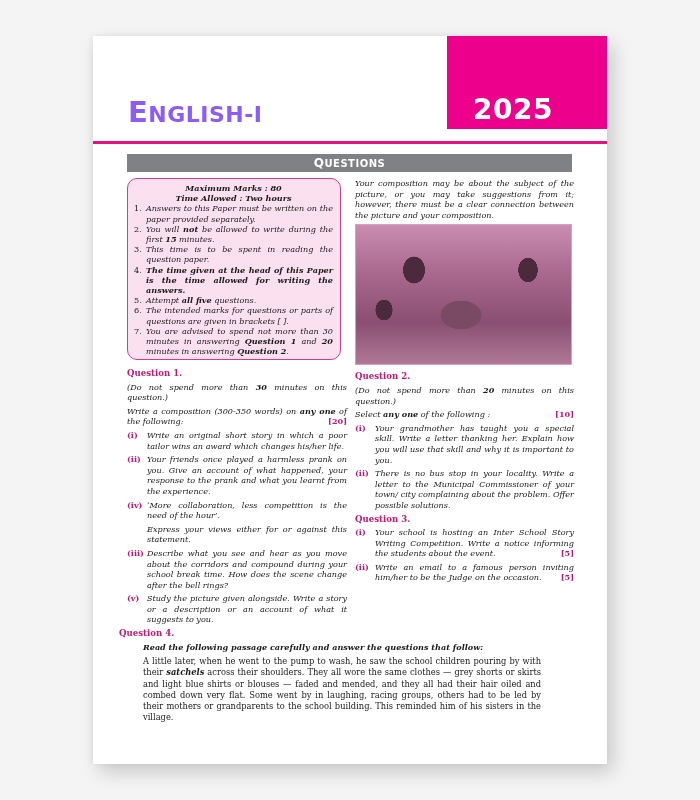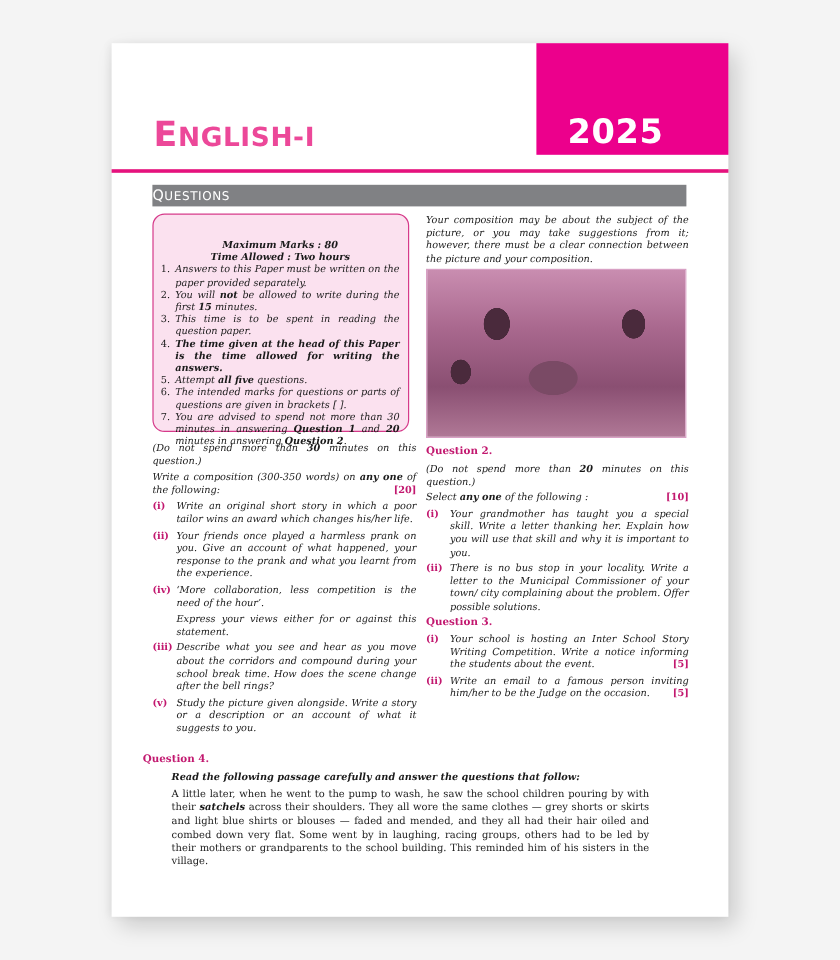--- a/index.html
+++ b/index.html
@@ -11,49 +11,49 @@
     color:#1a1a1a;
   }
   .page {
     position:absolute; left:93px; top:36px; width:514px; height:728px;
     background:#fff;
     box-shadow: 6px 8px 18px rgba(0,0,0,0.18), -2px 0 6px rgba(0,0,0,0.05);
   }
   .title {
     position:absolute; left:35px; top:59px;
     font-family:"DejaVu Sans", sans-serif; font-weight:bold;
-    font-size:29px; letter-spacing:0.5px; color:#ec4899;
+    font-size:29px; letter-spacing:0.5px; color:#8b5cf6;
   }
   .title .big { font-size:29px; }
   .title .small { font-size:22px; }
   .yearbox {
     position:absolute; left:354px; top:0; width:160px; height:93px;
     background:#ec008c;
   }
   .year {
     position:absolute; left:26px; top:57px;
     font-family:"DejaVu Sans", sans-serif; font-weight:bold;
     font-size:28px; color:#fff; letter-spacing:0.5px;
   }
   .rule {
     position:absolute; left:0; top:105px; width:514px; height:3px;
     background:#e5127d;
   }
   .qbar {
     position:absolute; left:34px; top:118px; width:445px; height:18px;
     background:#808184;
-    color:#fff; text-align:left;
-    font-family:"DejaVu Sans", sans-serif; font-weight:normal;
+    color:#fff; text-align:center;
+    font-family:"DejaVu Sans", sans-serif; font-weight:bold;
     font-size:10px; line-height:18px; letter-spacing:0.5px;
   }
   .qbar .cap { font-size:12px; }
   .instr {
     position:absolute; left:34px; top:142px; width:214px; height:182px;
     background:#fbe1ef; border:1.5px solid #d63a8a; border-radius:10px;
-    box-sizing:border-box; padding:20px 7px 4px 6px;
+    box-sizing:border-box; padding:4px 7px 4px 6px;
     font-size:8.1px; line-height:10.2px; font-style:italic;
   }
   .instr .head { text-align:center; font-weight:bold; }
   .instr ol { margin:0; padding:0; list-style:none; }
   .instr li { position:relative; padding-left:12px; text-align:justify; }
   .instr li .n { position:absolute; left:0; top:0; font-style:normal; }
   .col { position:absolute; font-size:8.1px; line-height:10.6px; font-style:italic; }
   .col-left { left:34px; top:332px; width:220px; }
   .col-right { left:262px; top:142px; width:219px; }
   .qhead { color:#c2186f; font-weight:bold; font-style:normal; font-size:8.6px; margin:0 0 3px 0; }
@@ -98,20 +98,21 @@
       <li><span class="n">2.</span><span>You will </span><b>not</b><span> be allowed to write during the first </span><b>15</b><span> minutes.</span></li>
       <li><span class="n">3.</span><span>This time is to be spent in reading the question paper.</span></li>
       <li style="font-weight:bold;"><span class="n" style="font-weight:normal;">4.</span><span>The time given at the head of this Paper is the time allowed for writing the answers.</span></li>
       <li><span class="n">5.</span><span>Attempt </span><b>all five</b><span> questions.</span></li>
       <li><span class="n">6.</span><span>The intended marks for questions or parts of questions are given in brackets [ ].</span></li>
       <li><span class="n">7.</span><span>You are advised to spend not more than 30 minutes in answering </span><b>Question 1</b><span> and </span><b>20</b><span> minutes in answering </span><b>Question 2</b><span>.</span></li>
     </ol>
   </div>
 
   <div class="col col-left">
+    <div class="qhead">Question 1.</div>
     <div class="para"><span>(Do not spend more than </span><b>30</b><span> minutes on this question.)</span></div>
     <div class="para"><span>Write a composition (300-350 words) on </span><b>any one</b><span> of the following:</span><span class="marks">[20]</span></div>
     <div class="item"><span class="rn">(i)</span><span>Write an original short story in which a poor tailor wins an award which changes his/her life.</span></div>
     <div class="item"><span class="rn">(ii)</span><span>Your friends once played a harmless prank on you. Give an account of what happened, your response to the prank and what you learnt from the experience.</span></div>
     <div class="item"><span class="rn">(iv)</span><span>‘More collaboration, less competition is the need of the hour’.</span><div style="margin-top:3px;">Express your views either for or against this statement.</div></div>
     <div class="item"><span class="rn">(iii)</span><span>Describe what you see and hear as you move about the corridors and compound during your school break time. How does the scene change after the bell rings?</span></div>
     <div class="item"><span class="rn">(v)</span><span>Study the picture given alongside. Write a story or a description or an account of what it suggests to you.</span></div>
   </div>
 
   <div class="col col-right">

